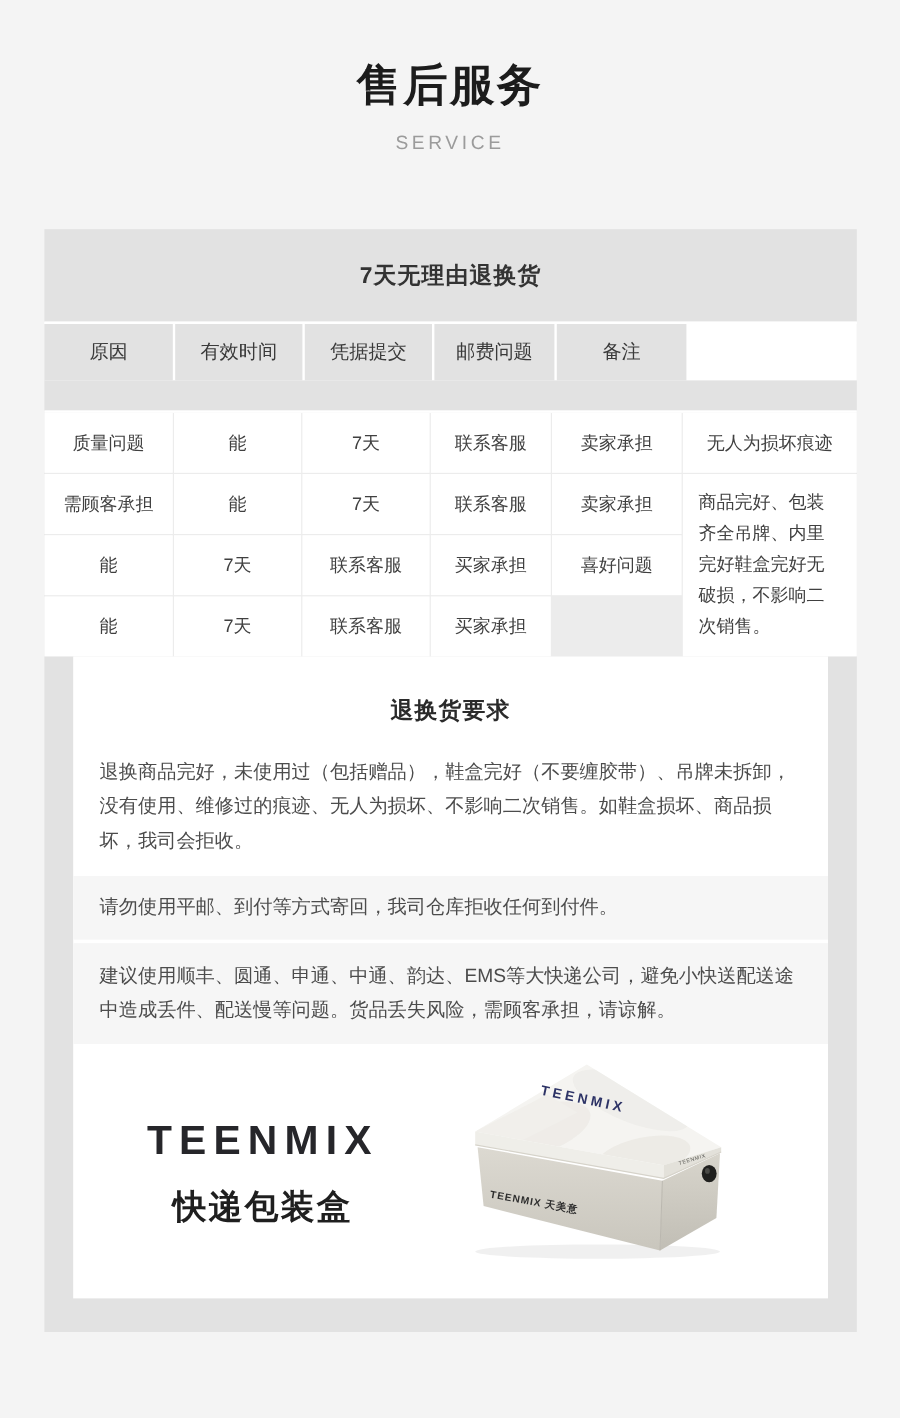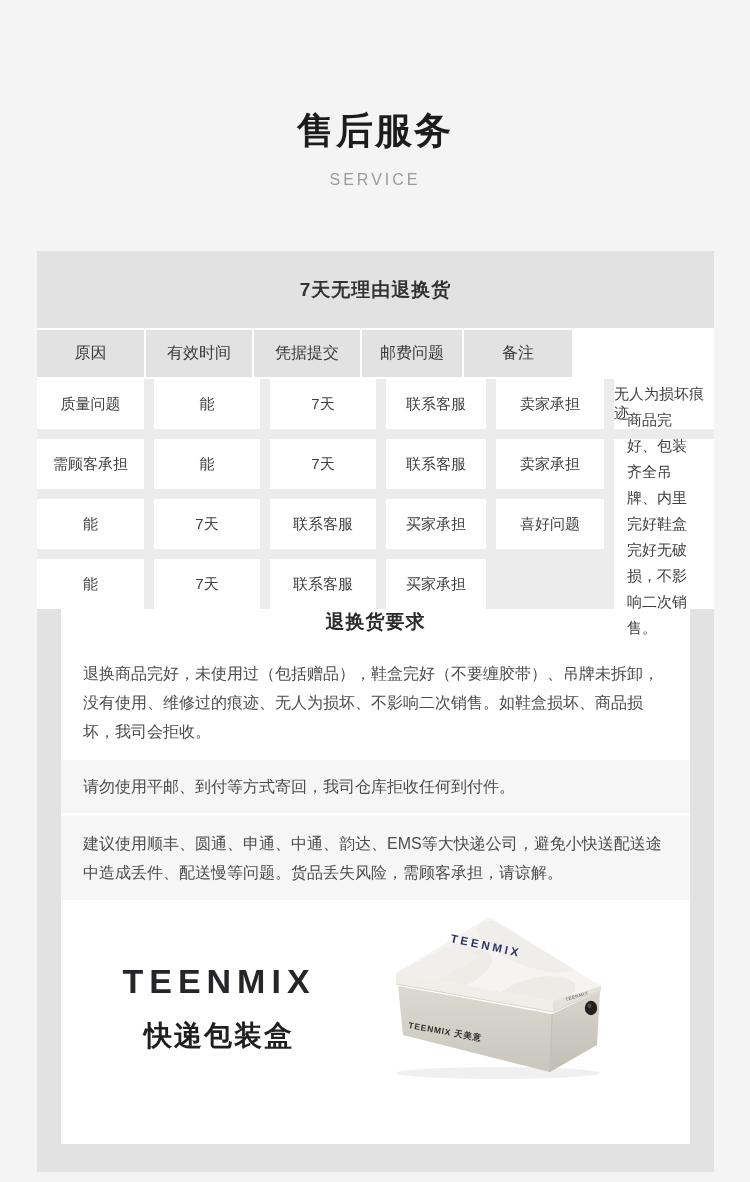--- a/index.html
+++ b/index.html
@@ -6,21 +6,21 @@
   body{
     width:750px;height:1182px;
     background:#f4f4f4;
     font-family:"Liberation Sans","DejaVu Sans",sans-serif;
     color:#333;
     overflow:hidden;
   }
   .page{position:relative;width:750px;height:1182px;background:#f4f4f4;}
 
   
-  .hero{padding-top:106px;text-align:center;}
+  .hero{padding-top:46px;text-align:center;}
   .hero h1{
     margin:0;font-size:37px;font-weight:bold;color:#1c1c1c;letter-spacing:2px;
   }
   .hero .sub{
     margin-top:15px;font-size:16px;color:#9b9b9b;letter-spacing:3px;
   }
 
   
   .panel{
     width:677px;margin-left:37px;margin-top:62px;
@@ -41,38 +41,38 @@
     background:#e2e2e2;height:47px;
     display:flex;align-items:center;justify-content:center;
     font-size:16px;color:#3a3a3a;
   }
 
   
   .tbody{
     display:grid;
     grid-template-columns:107px 106px 106px 100px 108px 1fr;
     grid-auto-rows:50px;
-    gap:10px;background:#ececec;border-top:2px solid #fff;
+    gap:1px;background:#ececec;border-top:2px solid #fff;margin-top:25px;
   }
   .td{
     background:#fff;display:flex;align-items:center;justify-content:center;
     font-size:15px;color:#404040;
   }
   .td.note-merged{
     grid-column:6;grid-row:2 / span 3;
     justify-content:flex-start;padding:0 13px;
     line-height:26px;font-size:15px;text-align:left;
   }
 
   
   .card{
     margin:0 24px;background:#fff;height:535px;overflow:hidden;
   }
   .req-title{
-    text-align:center;
+    margin-top:32px;text-align:center;
     font-size:19px;font-weight:bold;color:#2a2a2a;letter-spacing:1px;
   }
   .p1{
     margin:24px 22px 0;font-size:16px;line-height:29px;color:#4c4c4c;
   }
   .band{
     margin-top:14px;background:#f6f6f6;
     padding:12px 22px;font-size:16px;line-height:29px;color:#4c4c4c;
   }
   .band + .band{margin-top:3px;padding:13px 22px;}

